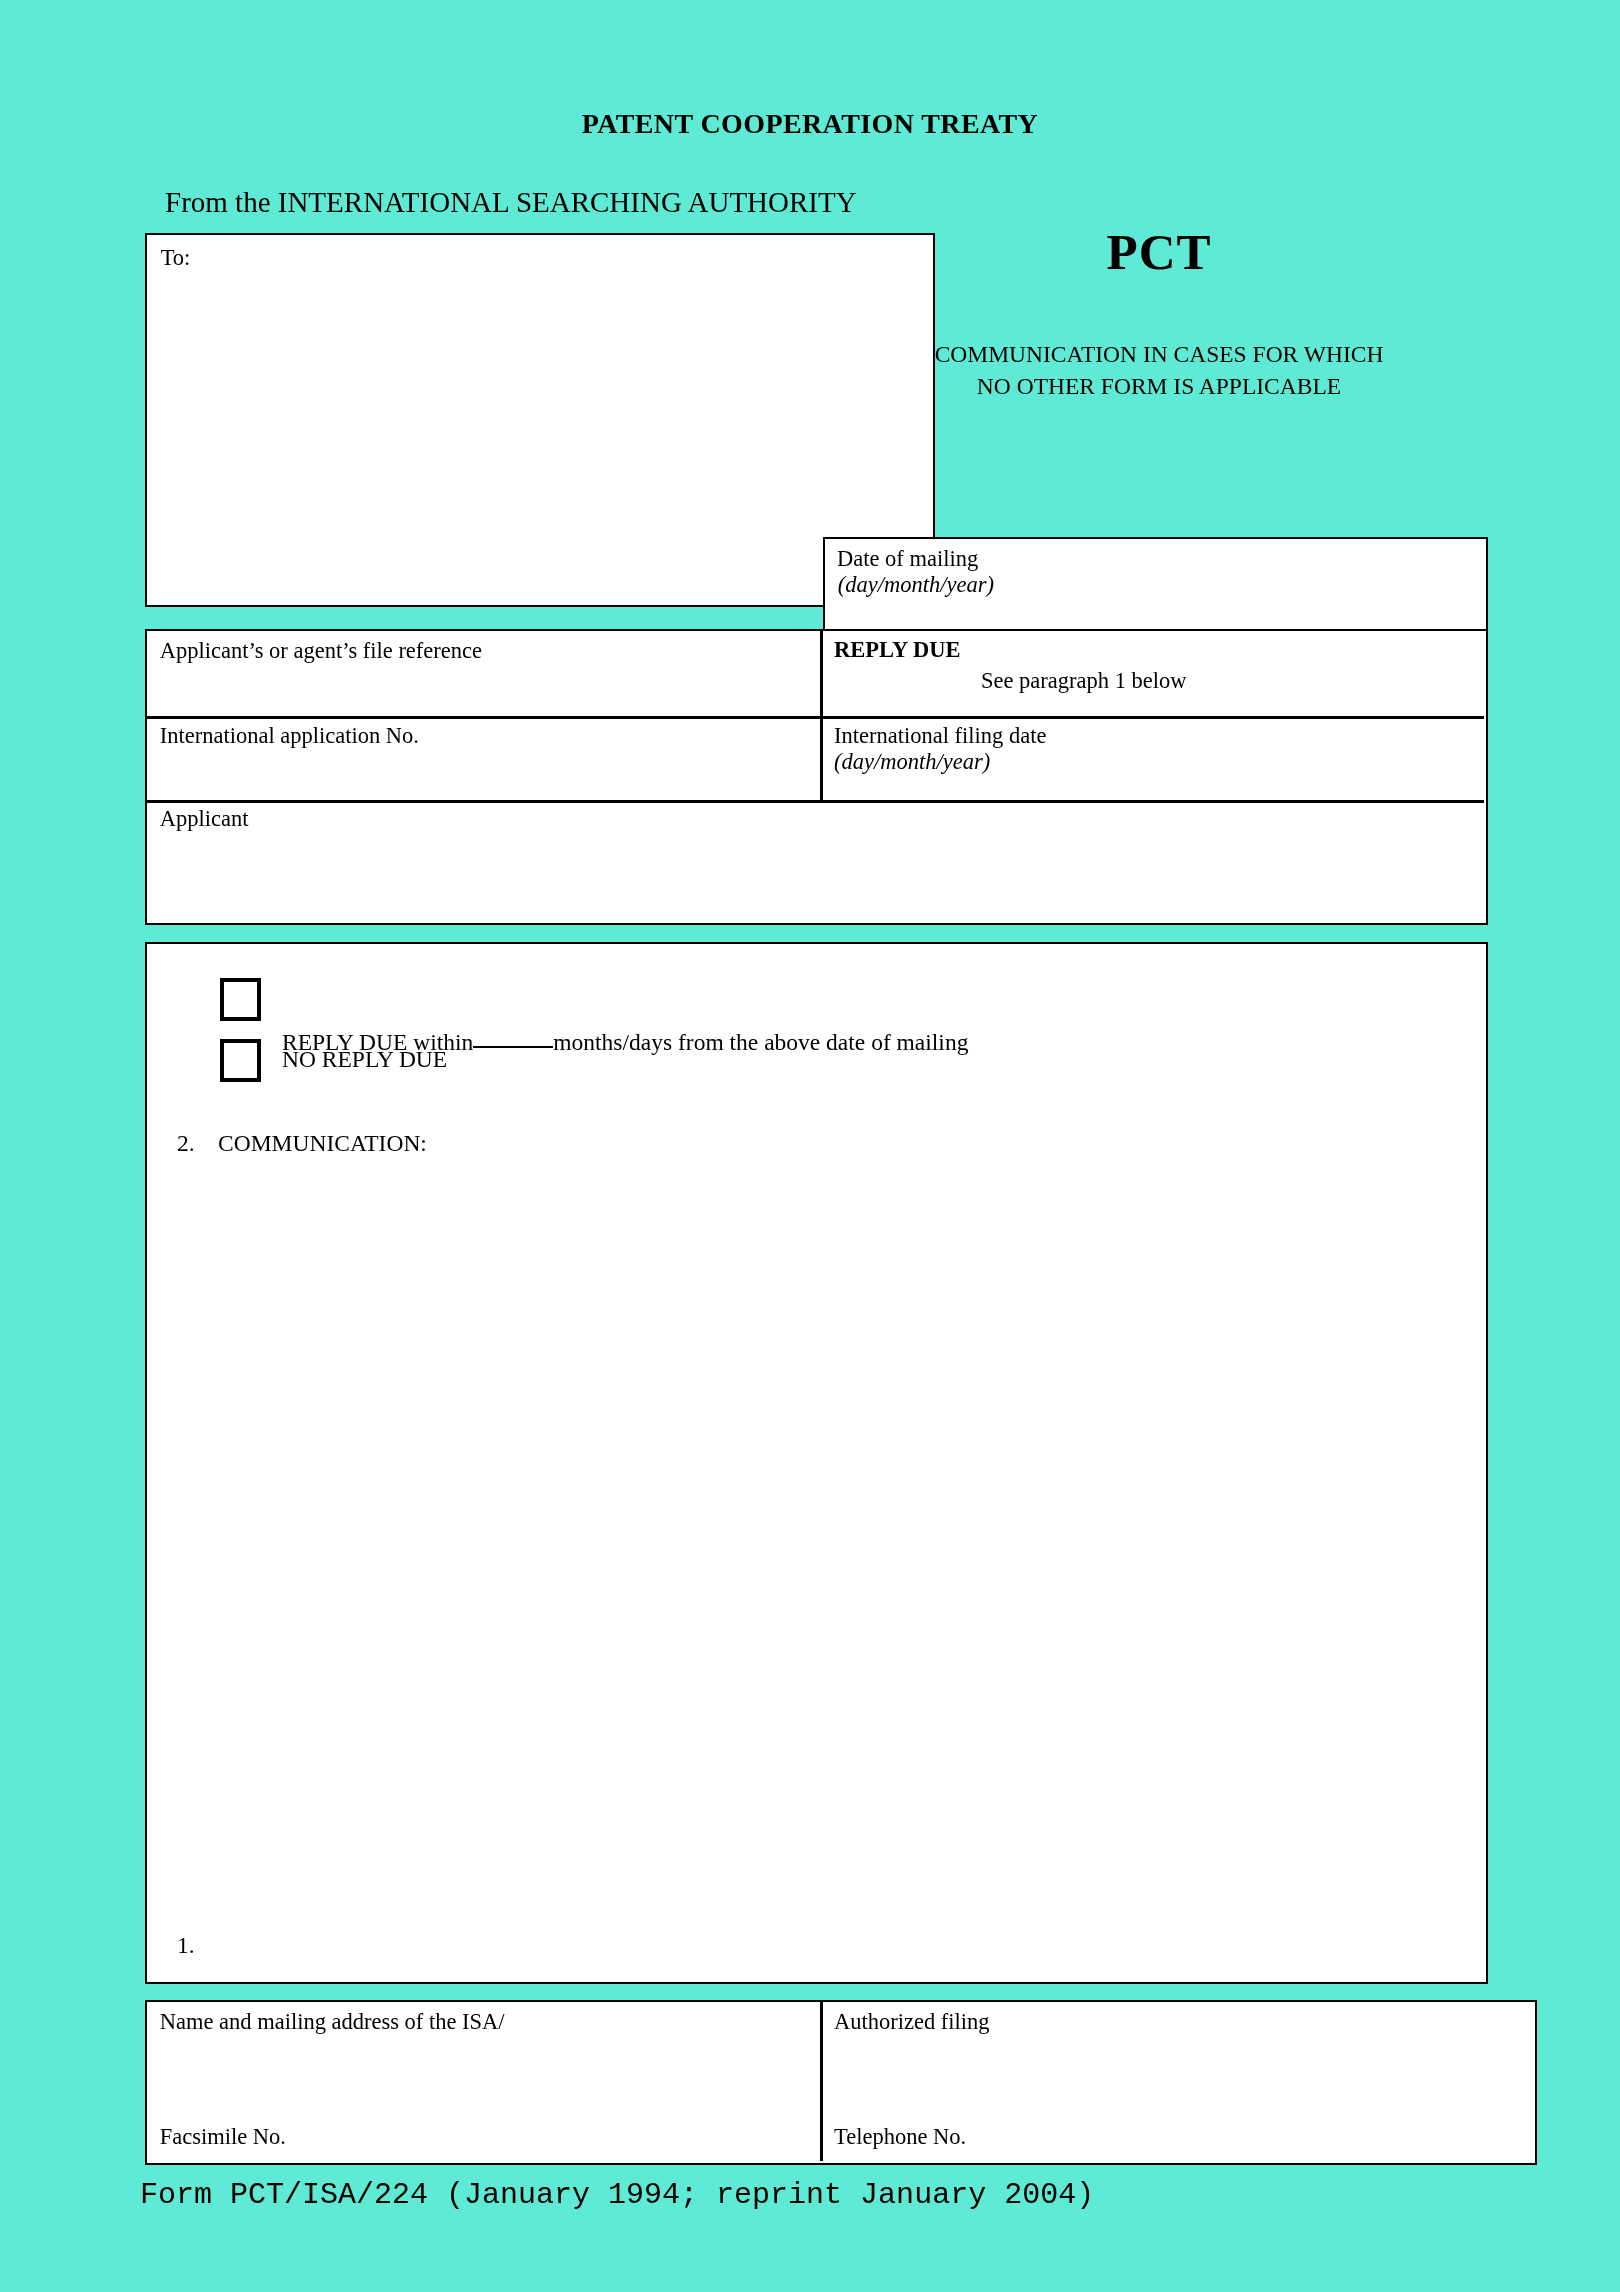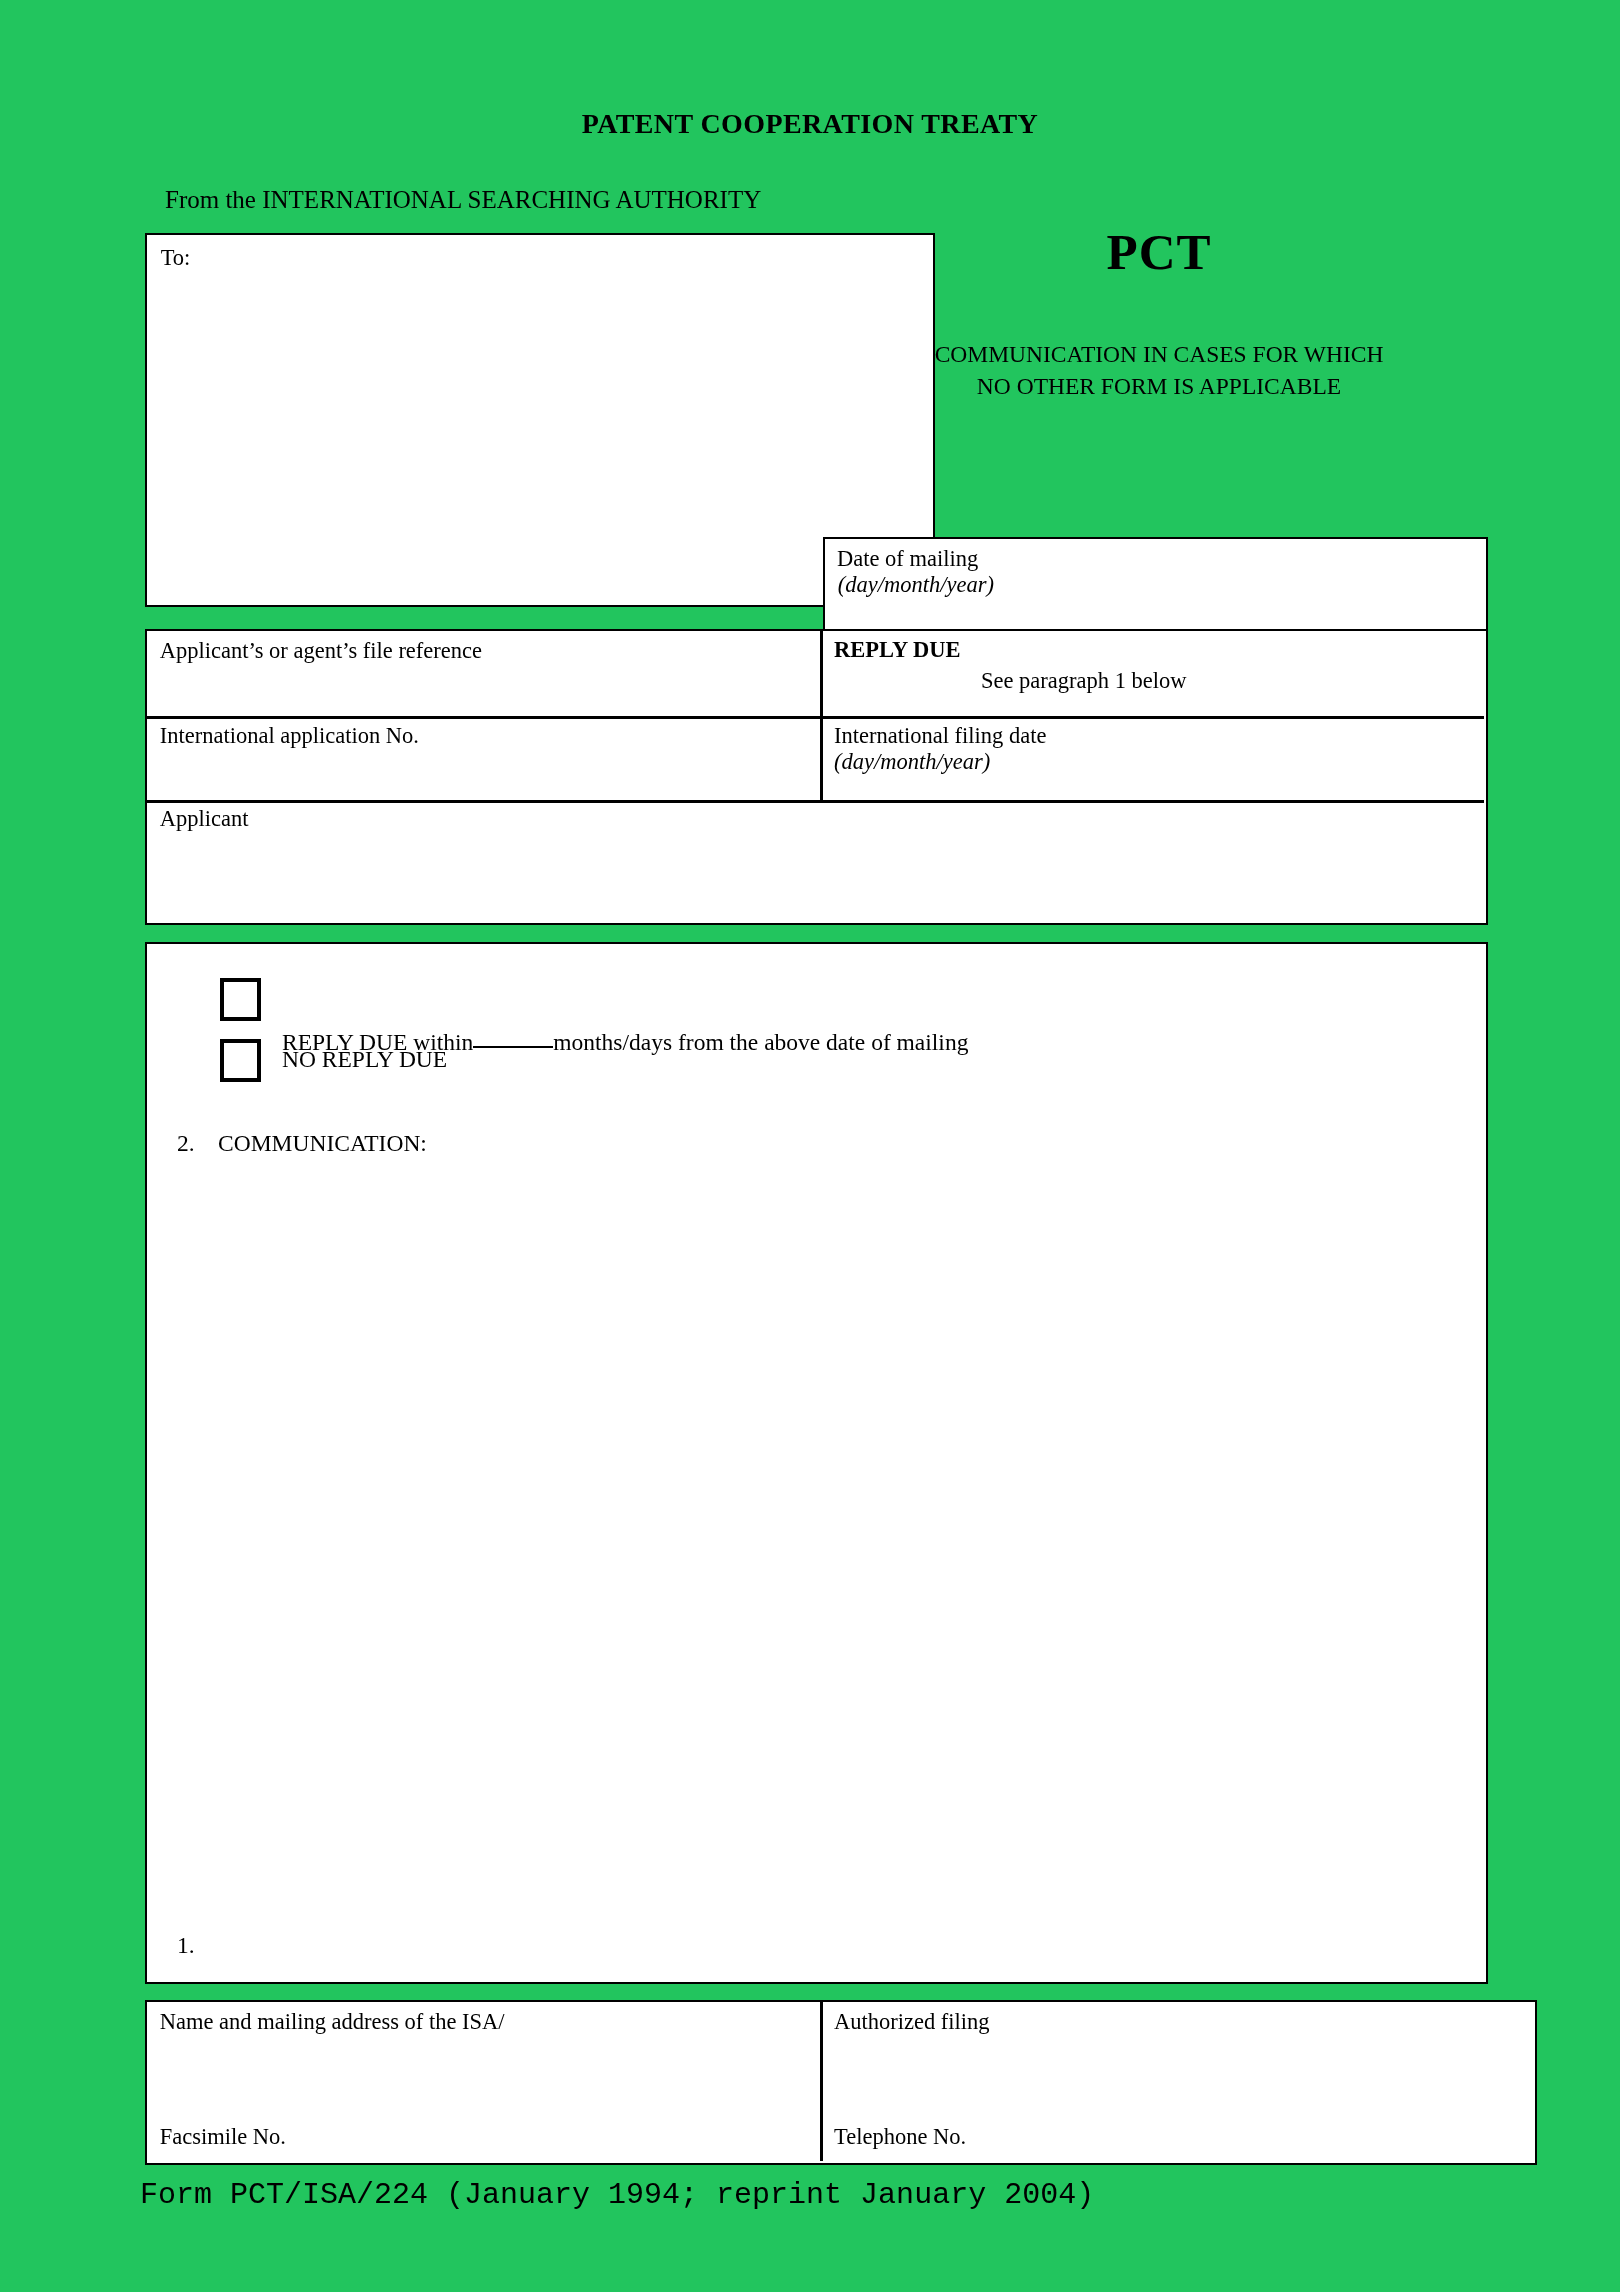--- a/index.html
+++ b/index.html
@@ -9,42 +9,42 @@
     background: #ffffff;
   }
   body {
     font-family: "Liberation Serif", "DejaVu Serif", serif;
     color: #000000;
   }
   #page {
     position: relative;
     width: 1620px;
     height: 2293px;
-    background: #22c55e;
+    background: #5eead4;
     overflow: hidden;
   }
 
   
   .doc-title {
     position: absolute;
     left: 0;
     top: 108px;
     width: 1620px;
     text-align: center;
     font-size: 28px;
     font-weight: bold;
     letter-spacing: 0.4px;
   }
 
   
   .from-line {
     position: absolute;
     left: 165px;
     top: 186px;
-    font-size: 25px;
+    font-size: 29px;
     white-space: nowrap;
     text-align: center;
   }
 
   
   .pct-word {
     position: absolute;
     left: 828px;
     top: 223px;
     width: 662px;

